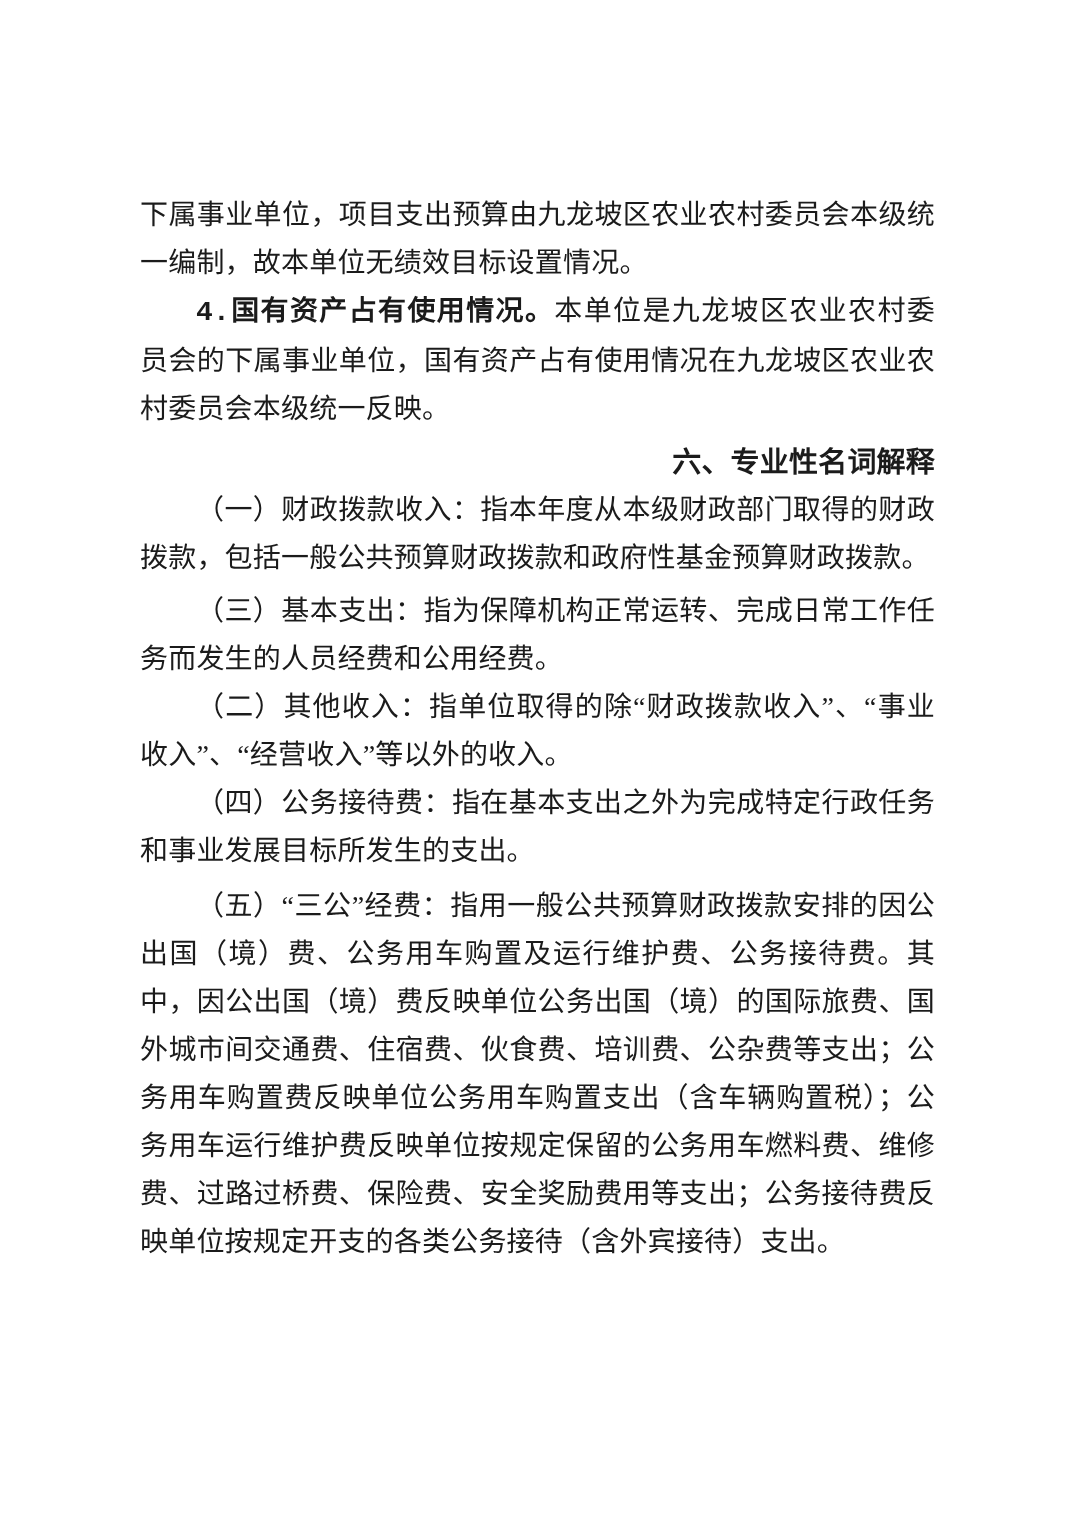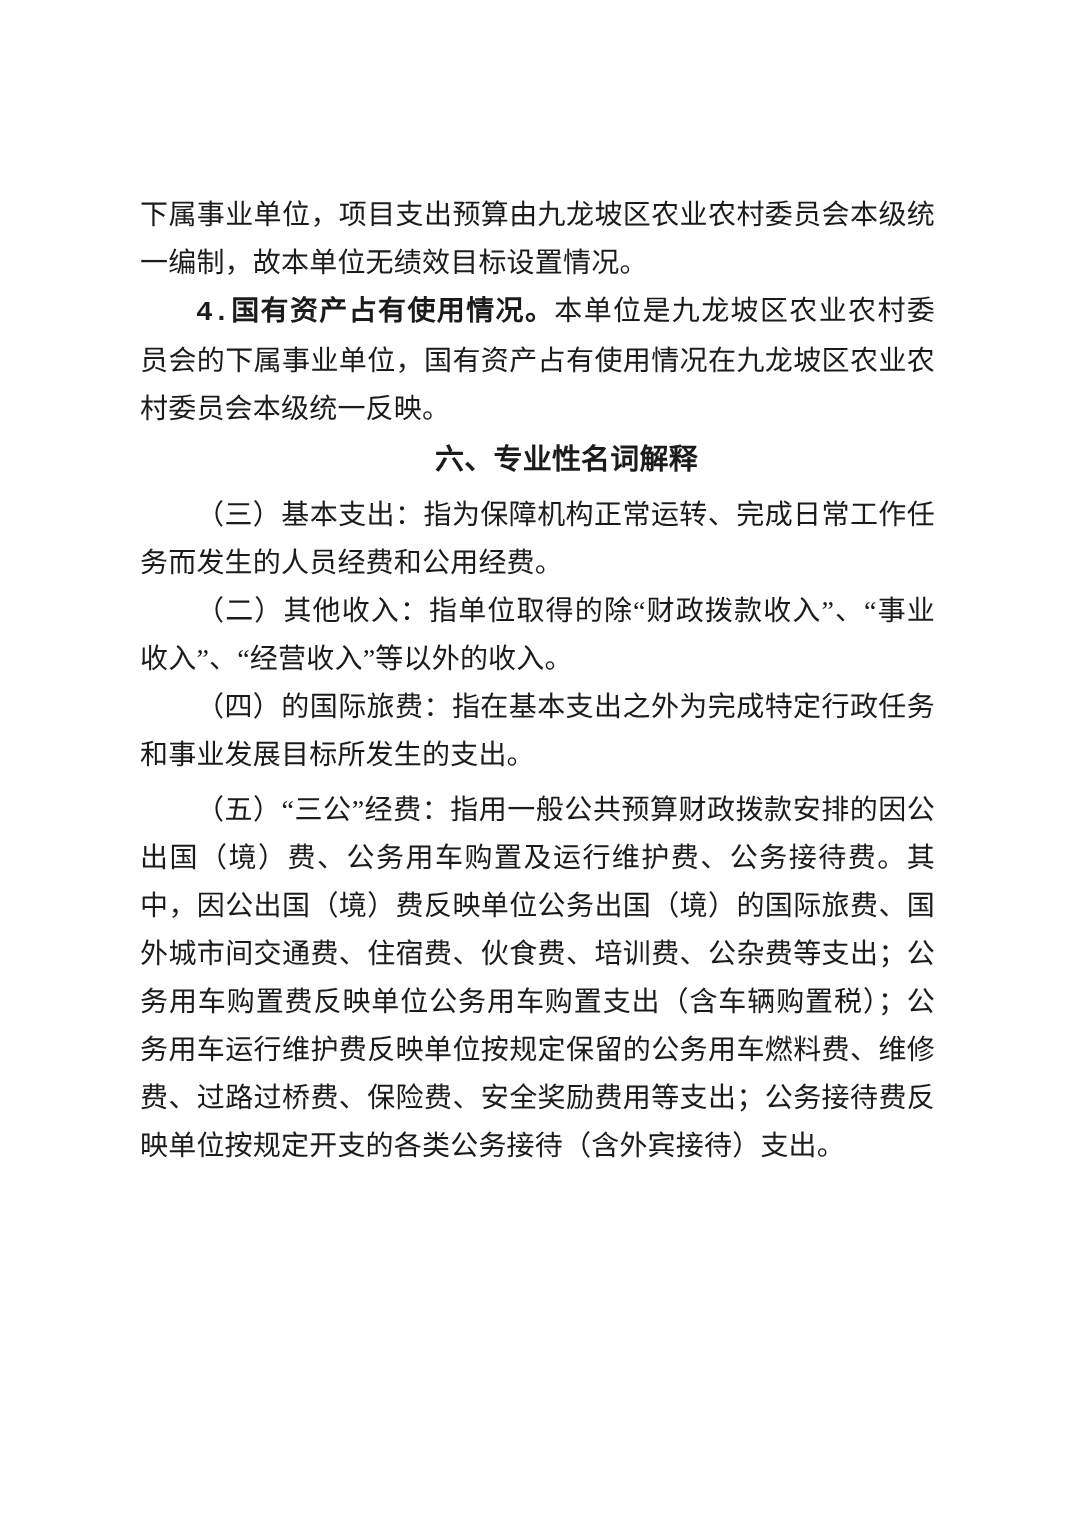--- a/index.html
+++ b/index.html
@@ -36,48 +36,49 @@
     font-family: "Liberation Serif", "DejaVu Serif", serif;
     font-weight: 400;
   }
   .indent {
     text-indent: 2em;
   }
   .no-indent {
     text-indent: 0;
   }
   .content h2 {
-    font-family: Liberation Mono, monospace;
+    font-family: Liberation Serif, serif;
     font-weight: 700;
     font-size: 29px;
     text-indent: 2em;
-    text-align: center;
+    text-align: right;
   }
   .lead {
     font-weight: 700;
     font-family: Liberation Mono, monospace;
   }
   .mt5 { margin-top: 5px !important; }
   .mt7 { margin-top: 7px !important; }
 </style>
 </head>
 <body>
 
 <div class="page">
   <div class="content">
 
     <p class="no-indent">下属事业单位，项目支出预算由九龙坡区农业农村委员会本级统一编制，故本单位无绩效目标设置情况。</p>
 
     <p class="indent"><span class="lead">4.国有资产占有使用情况。</span><span>本单位是九龙坡区农业农村委员会的下属事业单位，国有资产占有使用情况在九龙坡区农业农村委员会本级统一反映。</span></p>
 
     <h2 class="mt5">六、专业性名词解释</h2>
 
+    <p class="indent">（一）财政拨款收入：指本年度从本级财政部门取得的财政拨款，包括一般公共预算财政拨款和政府性基金预算财政拨款。</p>
 
     <p class="indent mt5">（三）基本支出：指为保障机构正常运转、完成日常工作任务而发生的人员经费和公用经费。</p>
 
     <p class="indent">（二）其他收入：指单位取得的除“财政拨款收入”、“事业收入”、“经营收入”等以外的收入。</p>
 
-    <p class="indent">（四）的国际旅费：指在基本支出之外为完成特定行政任务和事业发展目标所发生的支出。</p>
+    <p class="indent">（四）公务接待费：指在基本支出之外为完成特定行政任务和事业发展目标所发生的支出。</p>
 
     <p class="indent mt7">（五）“三公”经费：指用一般公共预算财政拨款安排的因公出国（境）费、公务用车购置及运行维护费、公务接待费。其中，因公出国（境）费反映单位公务出国（境）的国际旅费、国外城市间交通费、住宿费、伙食费、培训费、公杂费等支出；公务用车购置费反映单位公务用车购置支出（含车辆购置税）；公务用车运行维护费反映单位按规定保留的公务用车燃料费、维修费、过路过桥费、保险费、安全奖励费用等支出；公务接待费反映单位按规定开支的各类公务接待（含外宾接待）支出。</p>
 
   </div>
 </div>
 
 </body></html>

